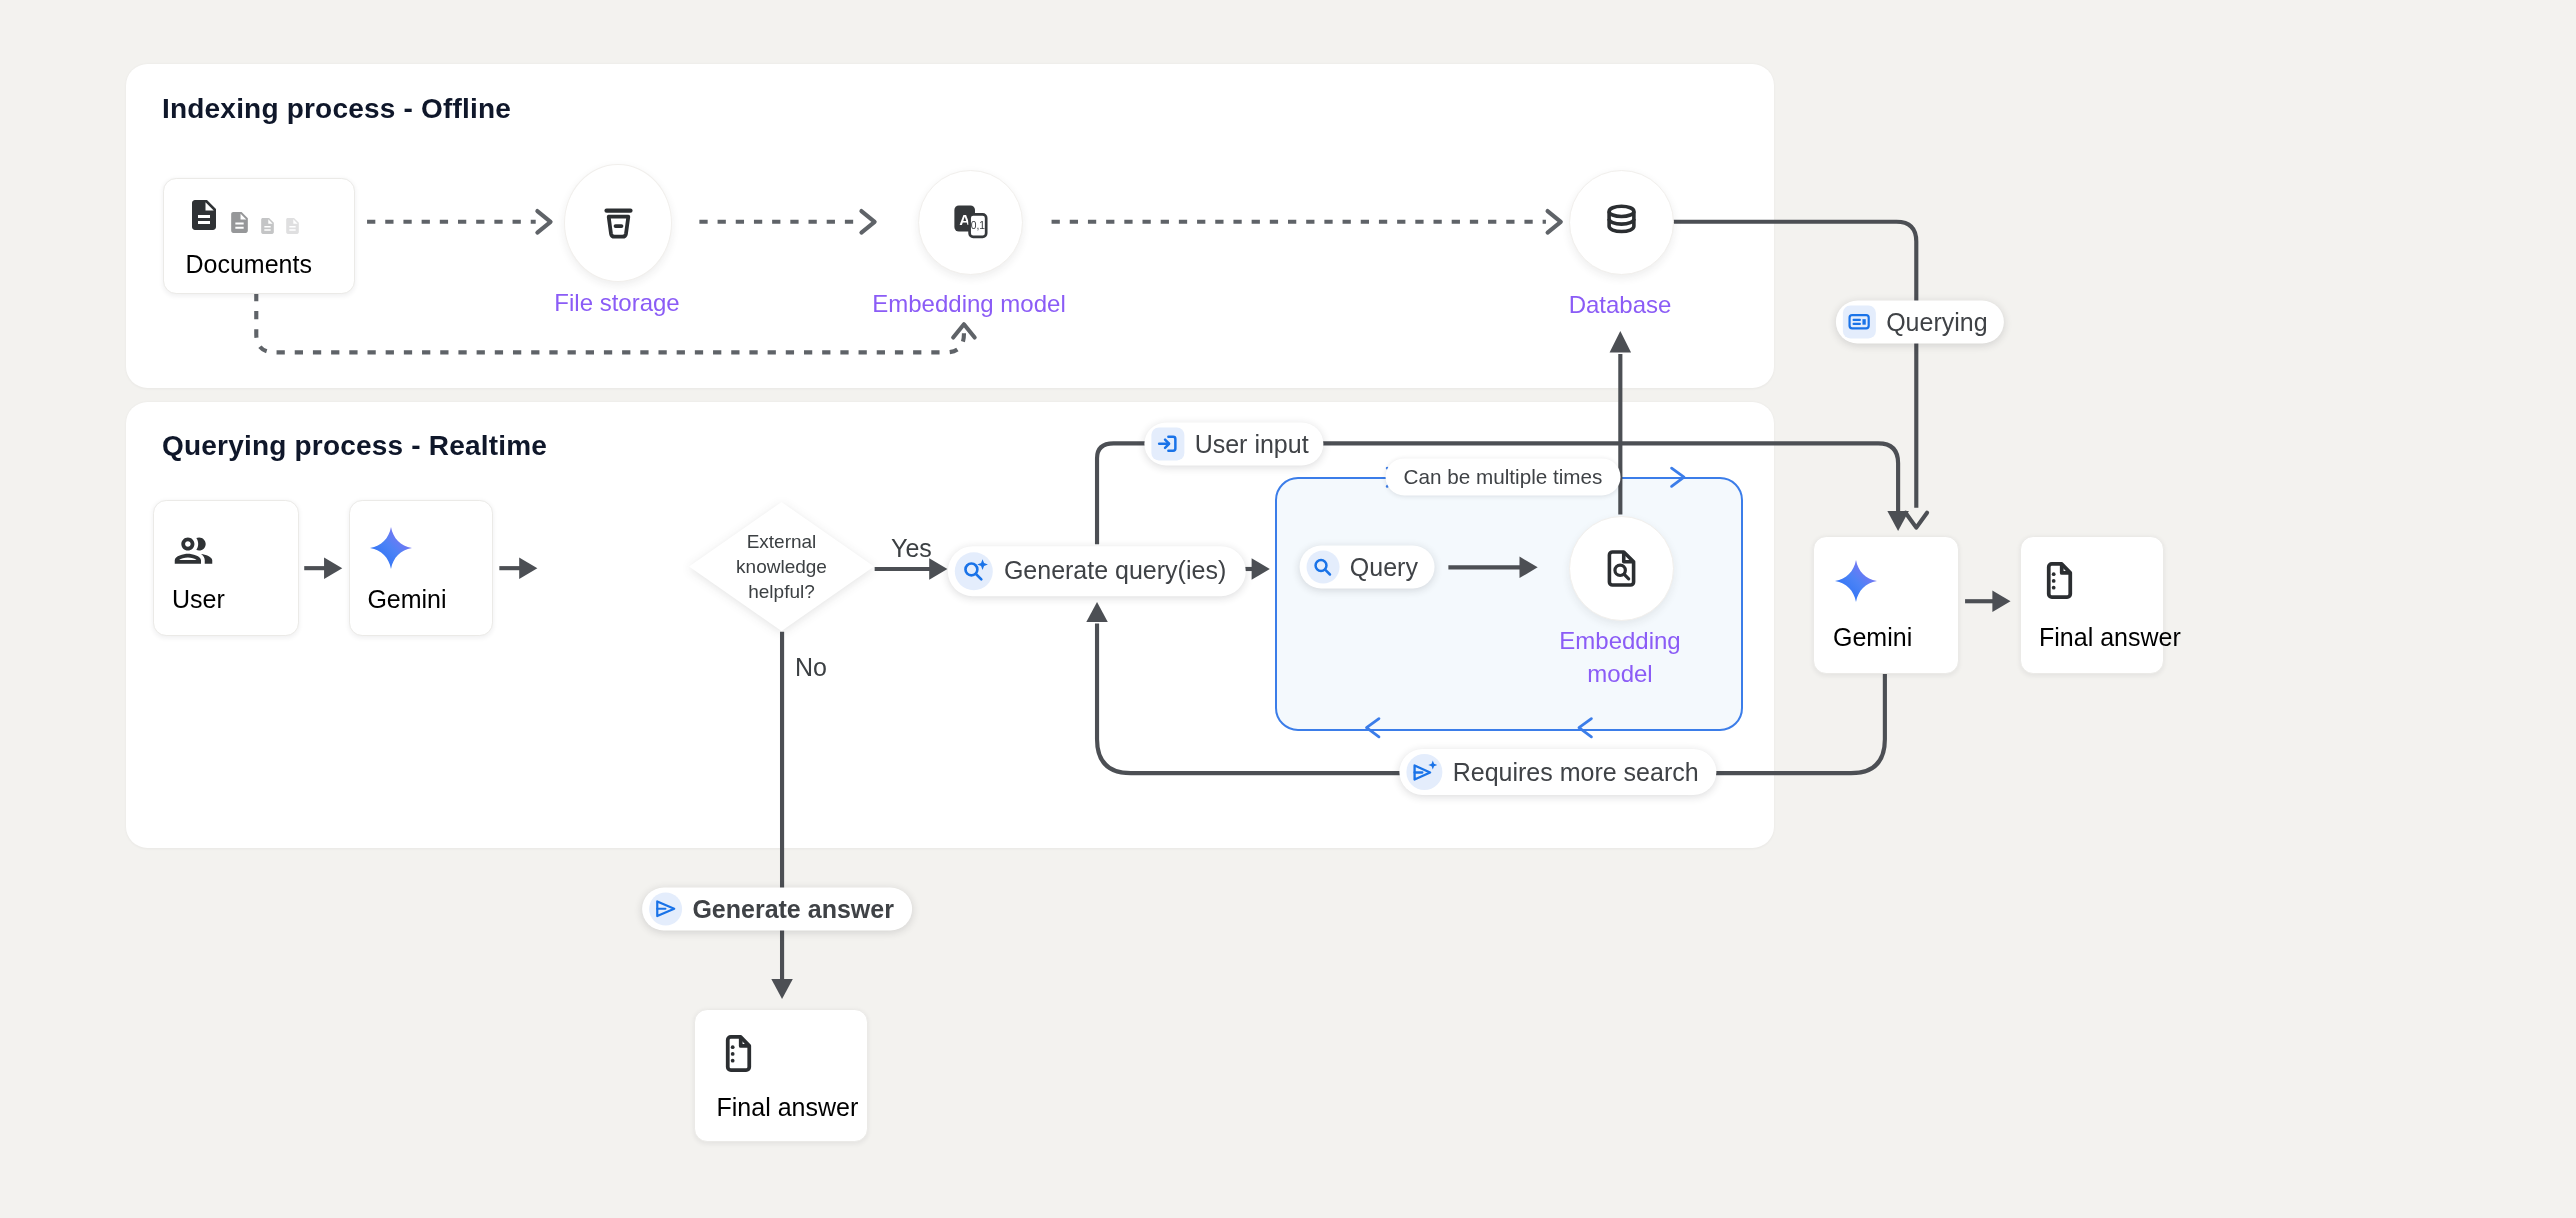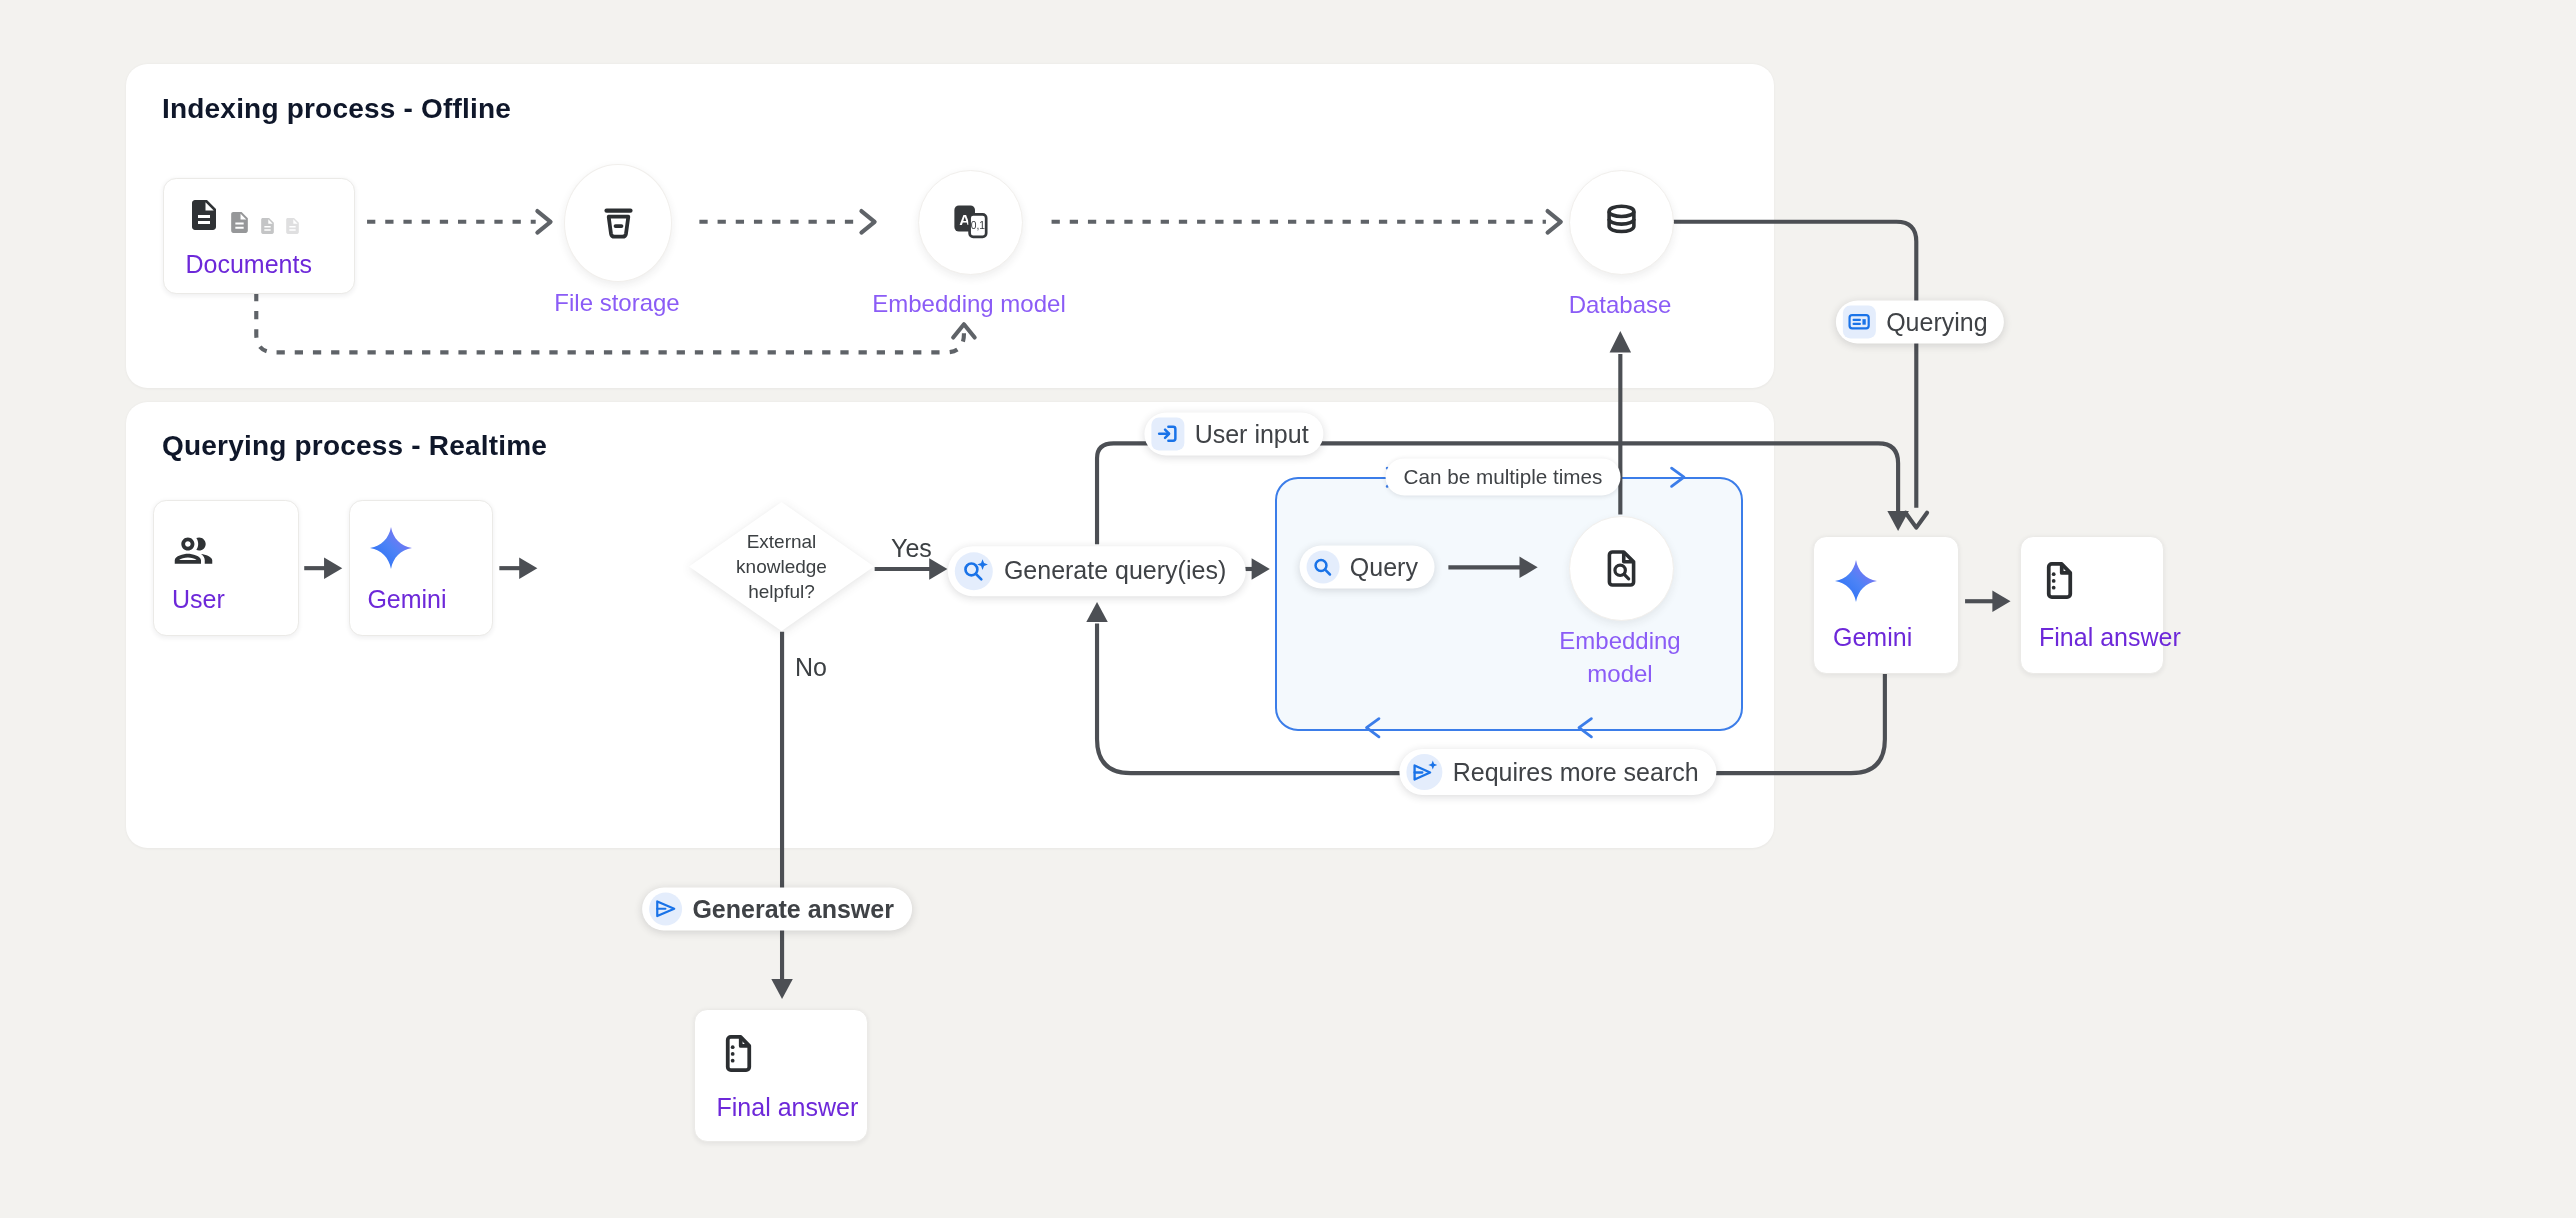--- a/index.html
+++ b/index.html
@@ -14,21 +14,21 @@
     position:absolute;background:#ffffff;border-radius:21.5px;
     box-shadow:0 0.8px 2.5px rgba(32,33,36,.05);
   }
   .panel-title{
     position:absolute;font-size:28px;font-weight:700;color:#0f172a;letter-spacing:0.2px;
   }
   .card{
     position:absolute;background:#fff;border:0.8px solid #ebeae7;border-radius:13.2px;
     box-shadow:0 1.7px 5px rgba(32,33,36,.07);
   }
-  .card .card-label{position:absolute;font-size:25px;color:#6d28d9;white-space:nowrap;}
+  .card .card-label{position:absolute;font-size:25px;color:#000000;white-space:nowrap;}
   .circle{
     position:absolute;background:#fff;border:0.8px solid #f1efec;border-radius:50%;
     box-shadow:0 3.3px 8.3px rgba(32,33,36,.08);
     display:flex;align-items:center;justify-content:center;
   }
   .node-label{
     position:absolute;transform:translateX(-50%);font-size:24px;color:#8b5cf6;
     white-space:nowrap;text-align:center;
   }
   .pill{
@@ -257,21 +257,21 @@
   <svg class="abs" style="left:16.5px;top:21.5px;" width="43" height="43" viewBox="0 0 48 48">
     <path d="M26.5 5.5 H15.5 a3.5 3.5 0 0 0 -3.5 3.5 v30 a3.5 3.5 0 0 0 3.5 3.5 h17 a3.5 3.5 0 0 0 3.5 -3.5 V15.5 Z" stroke="#2b2e31" stroke-width="4.2" stroke-linejoin="round" fill="none"></path>
     <path d="M26.5 5.5 V15.5 H36.5" stroke="#2b2e31" stroke-width="4.2" stroke-linejoin="round" fill="none"></path>
     <circle cx="17.5" cy="17" r="2.1" fill="#2b2e31"></circle>
     <circle cx="17.5" cy="24.5" r="2.1" fill="#2b2e31"></circle>
     <circle cx="17.5" cy="32" r="2.1" fill="#2b2e31"></circle>
   </svg>
   <div class="card-label" style="left:18px;top:86px;">Final answer</div>
 </div>
 
-<div class="pill" style="left:1234px;top:434px;padding:5px 15px 5px 6.6px;">
+<div class="pill" style="left:1234px;top:444px;padding:5px 15px 5px 6.6px;">
   <span class="chip square" style="width:33px;height:33px;">
     <svg width="26.5" height="26.5" viewBox="0 0 36 36">
       <path d="M19 8.5 h6.5 a3 3 0 0 1 3 3 v13 a3 3 0 0 1 -3 3 H19" stroke="#1a73e8" stroke-width="3.4" fill="none" stroke-linecap="round" stroke-linejoin="round"></path>
       <path d="M6.5 18 H19.5" stroke="#1a73e8" stroke-width="3.4" stroke-linecap="round"></path>
       <path d="M14.5 12.5 l5.5 5.5 -5.5 5.5" stroke="#1a73e8" stroke-width="3.4" fill="none" stroke-linecap="round" stroke-linejoin="round"></path>
     </svg>
   </span>
   <span>User input</span>
 </div>
 

